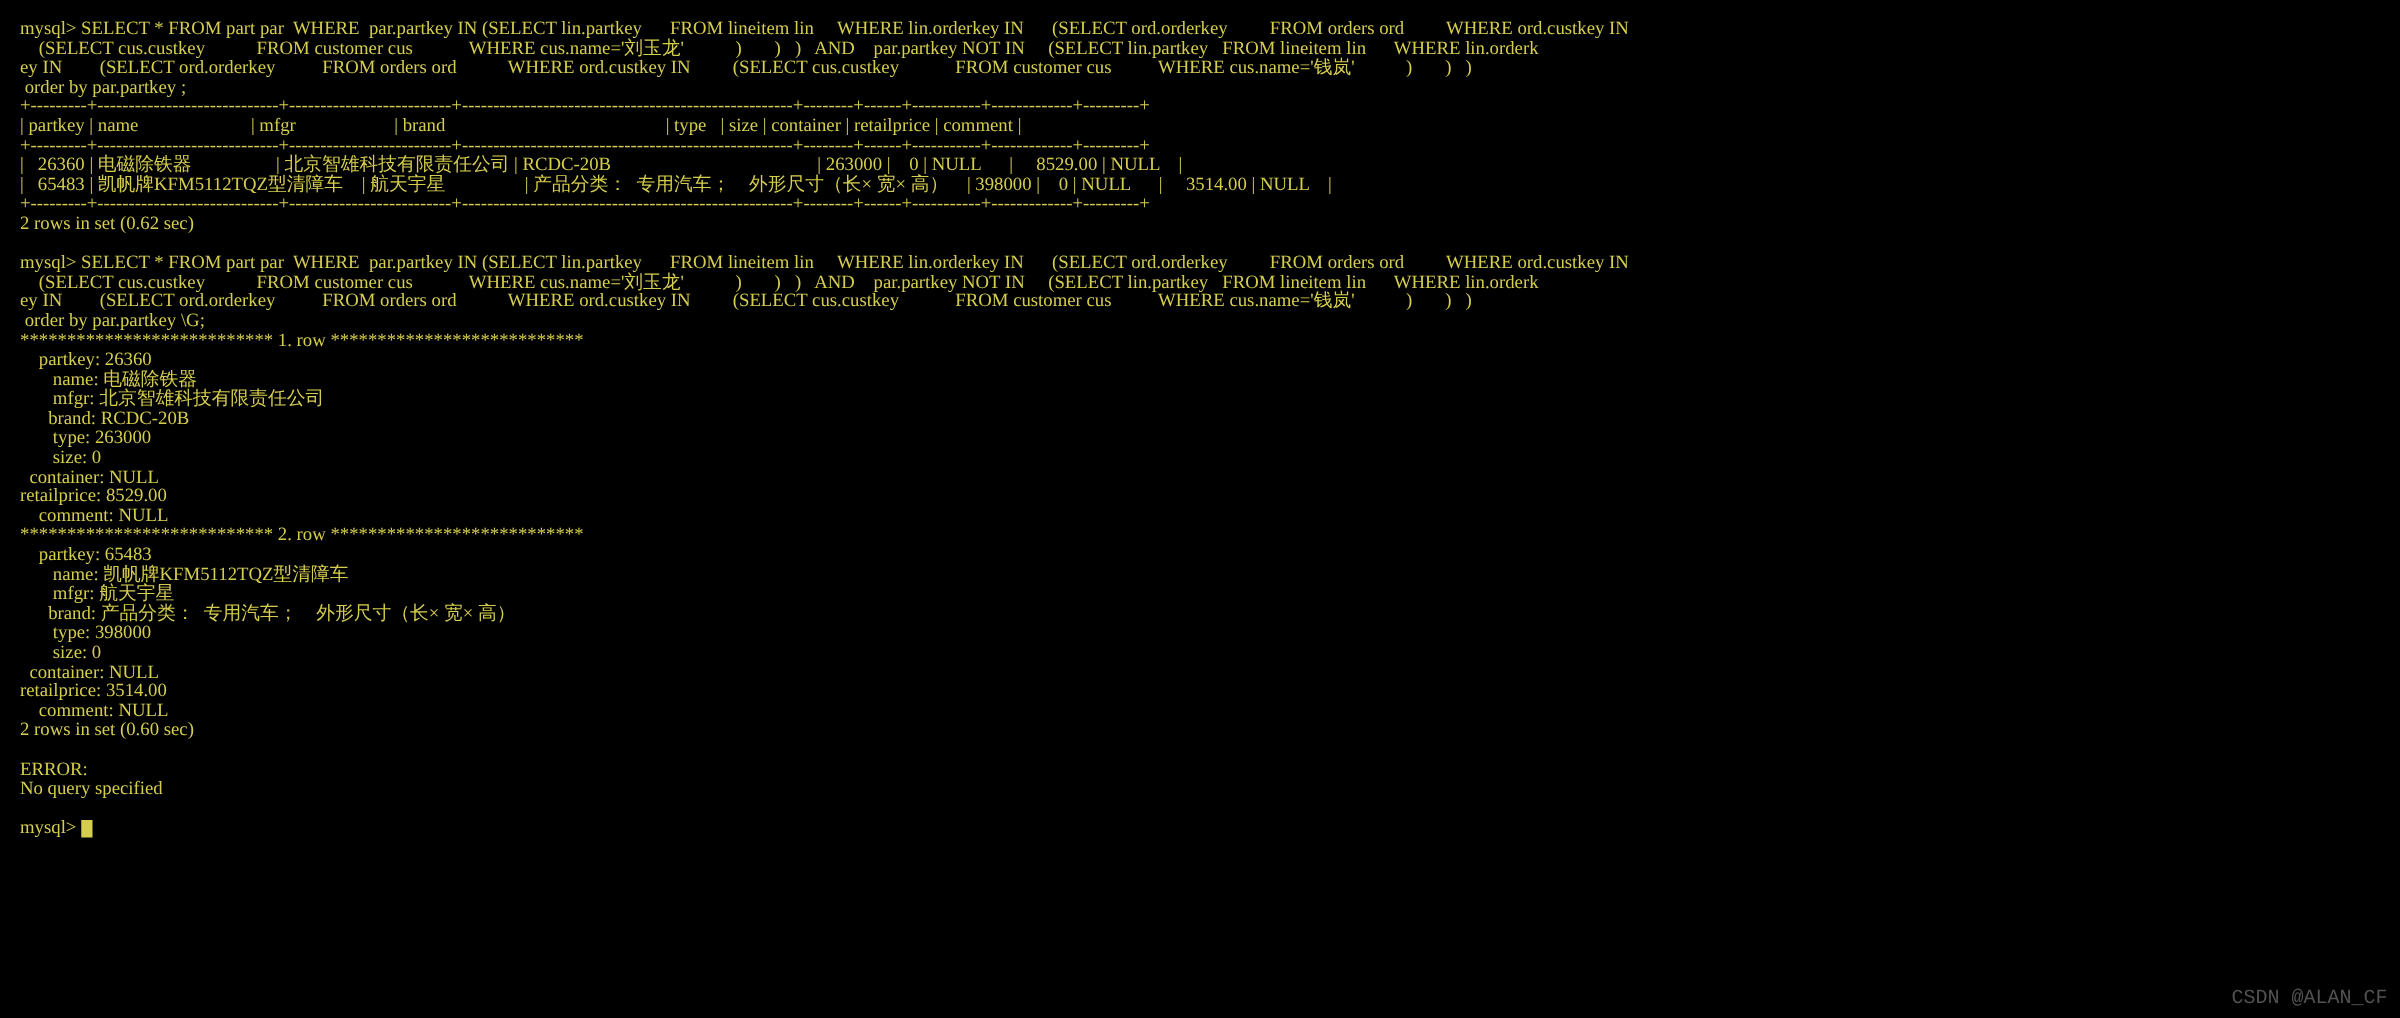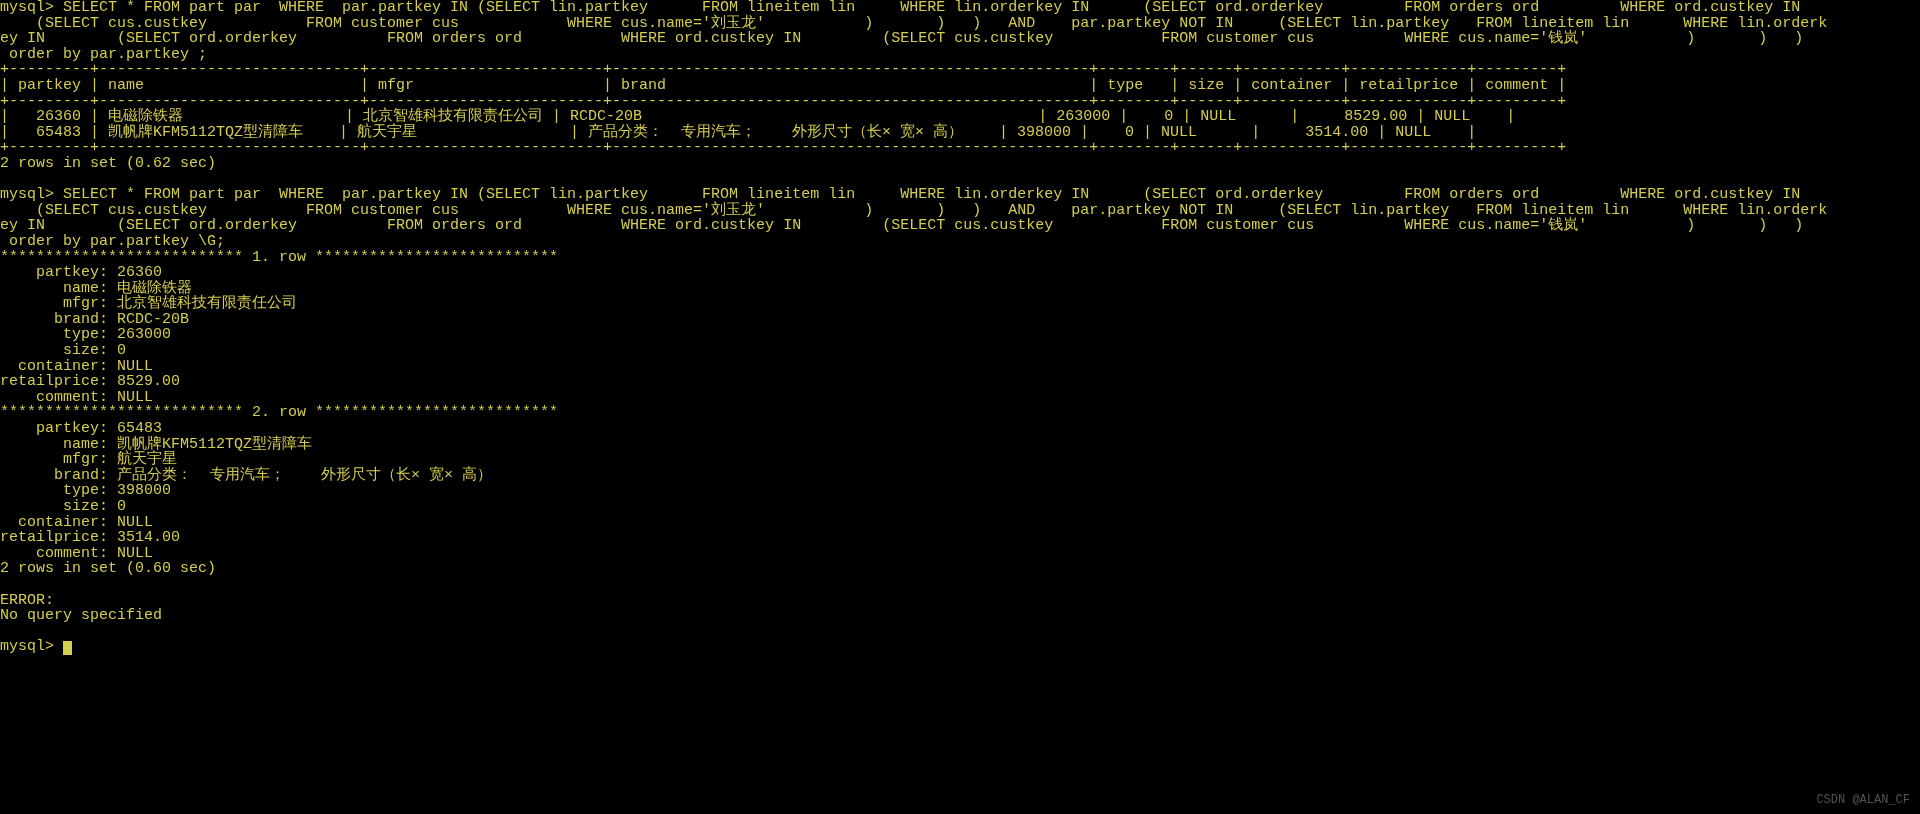--- a/index.html
+++ b/index.html
@@ -1,17 +1,17 @@
 <!DOCTYPE html>
 <html><head>
 <meta charset="utf-8">
 <style>
   html,body{margin:0;padding:0;background:#000;color:#d4cd4e;font-family:"Courier New",monospace;font-size:15px;line-height:1.0;width:1920px;height:814px;overflow:hidden}
-  pre{margin:0;white-space:pre;font-family:Liberation Mono, monospace;font-size:inherit;line-height:1.04}
-  .watermark{position:absolute;right:10px;bottom:8px;color:#888;opacity:.6;font-size:12px}
+  pre{margin:16px;white-space:pre;font-family:Liberation Serif, serif;font-size:inherit;line-height:1.04}
+  .watermark{position:absolute;right:10px;bottom:8px;color:#888;opacity:.6;font-size:16px}
   .cursor{display:inline-block;width:9px;height:14px;background:#d4cd4e;vertical-align:text-bottom}
 </style>
 </head>
 <body>
 
 <pre id="term">mysql&gt; SELECT * FROM part par  WHERE  par.partkey IN (SELECT lin.partkey      FROM lineitem lin     WHERE lin.orderkey IN      (SELECT ord.orderkey         FROM orders ord         WHERE ord.custkey IN    
     (SELECT cus.custkey           FROM customer cus            WHERE cus.name='刘玉龙'           )       )   )   AND    par.partkey NOT IN     (SELECT lin.partkey   FROM lineitem lin      WHERE lin.orderk
 ey IN        (SELECT ord.orderkey          FROM orders ord           WHERE ord.custkey IN         (SELECT cus.custkey            FROM customer cus          WHERE cus.name='钱岚'           )       )   )   
  order by par.partkey ;
 +---------+-----------------------------+--------------------------+-----------------------------------------------------+--------+------+-----------+-------------+---------+

